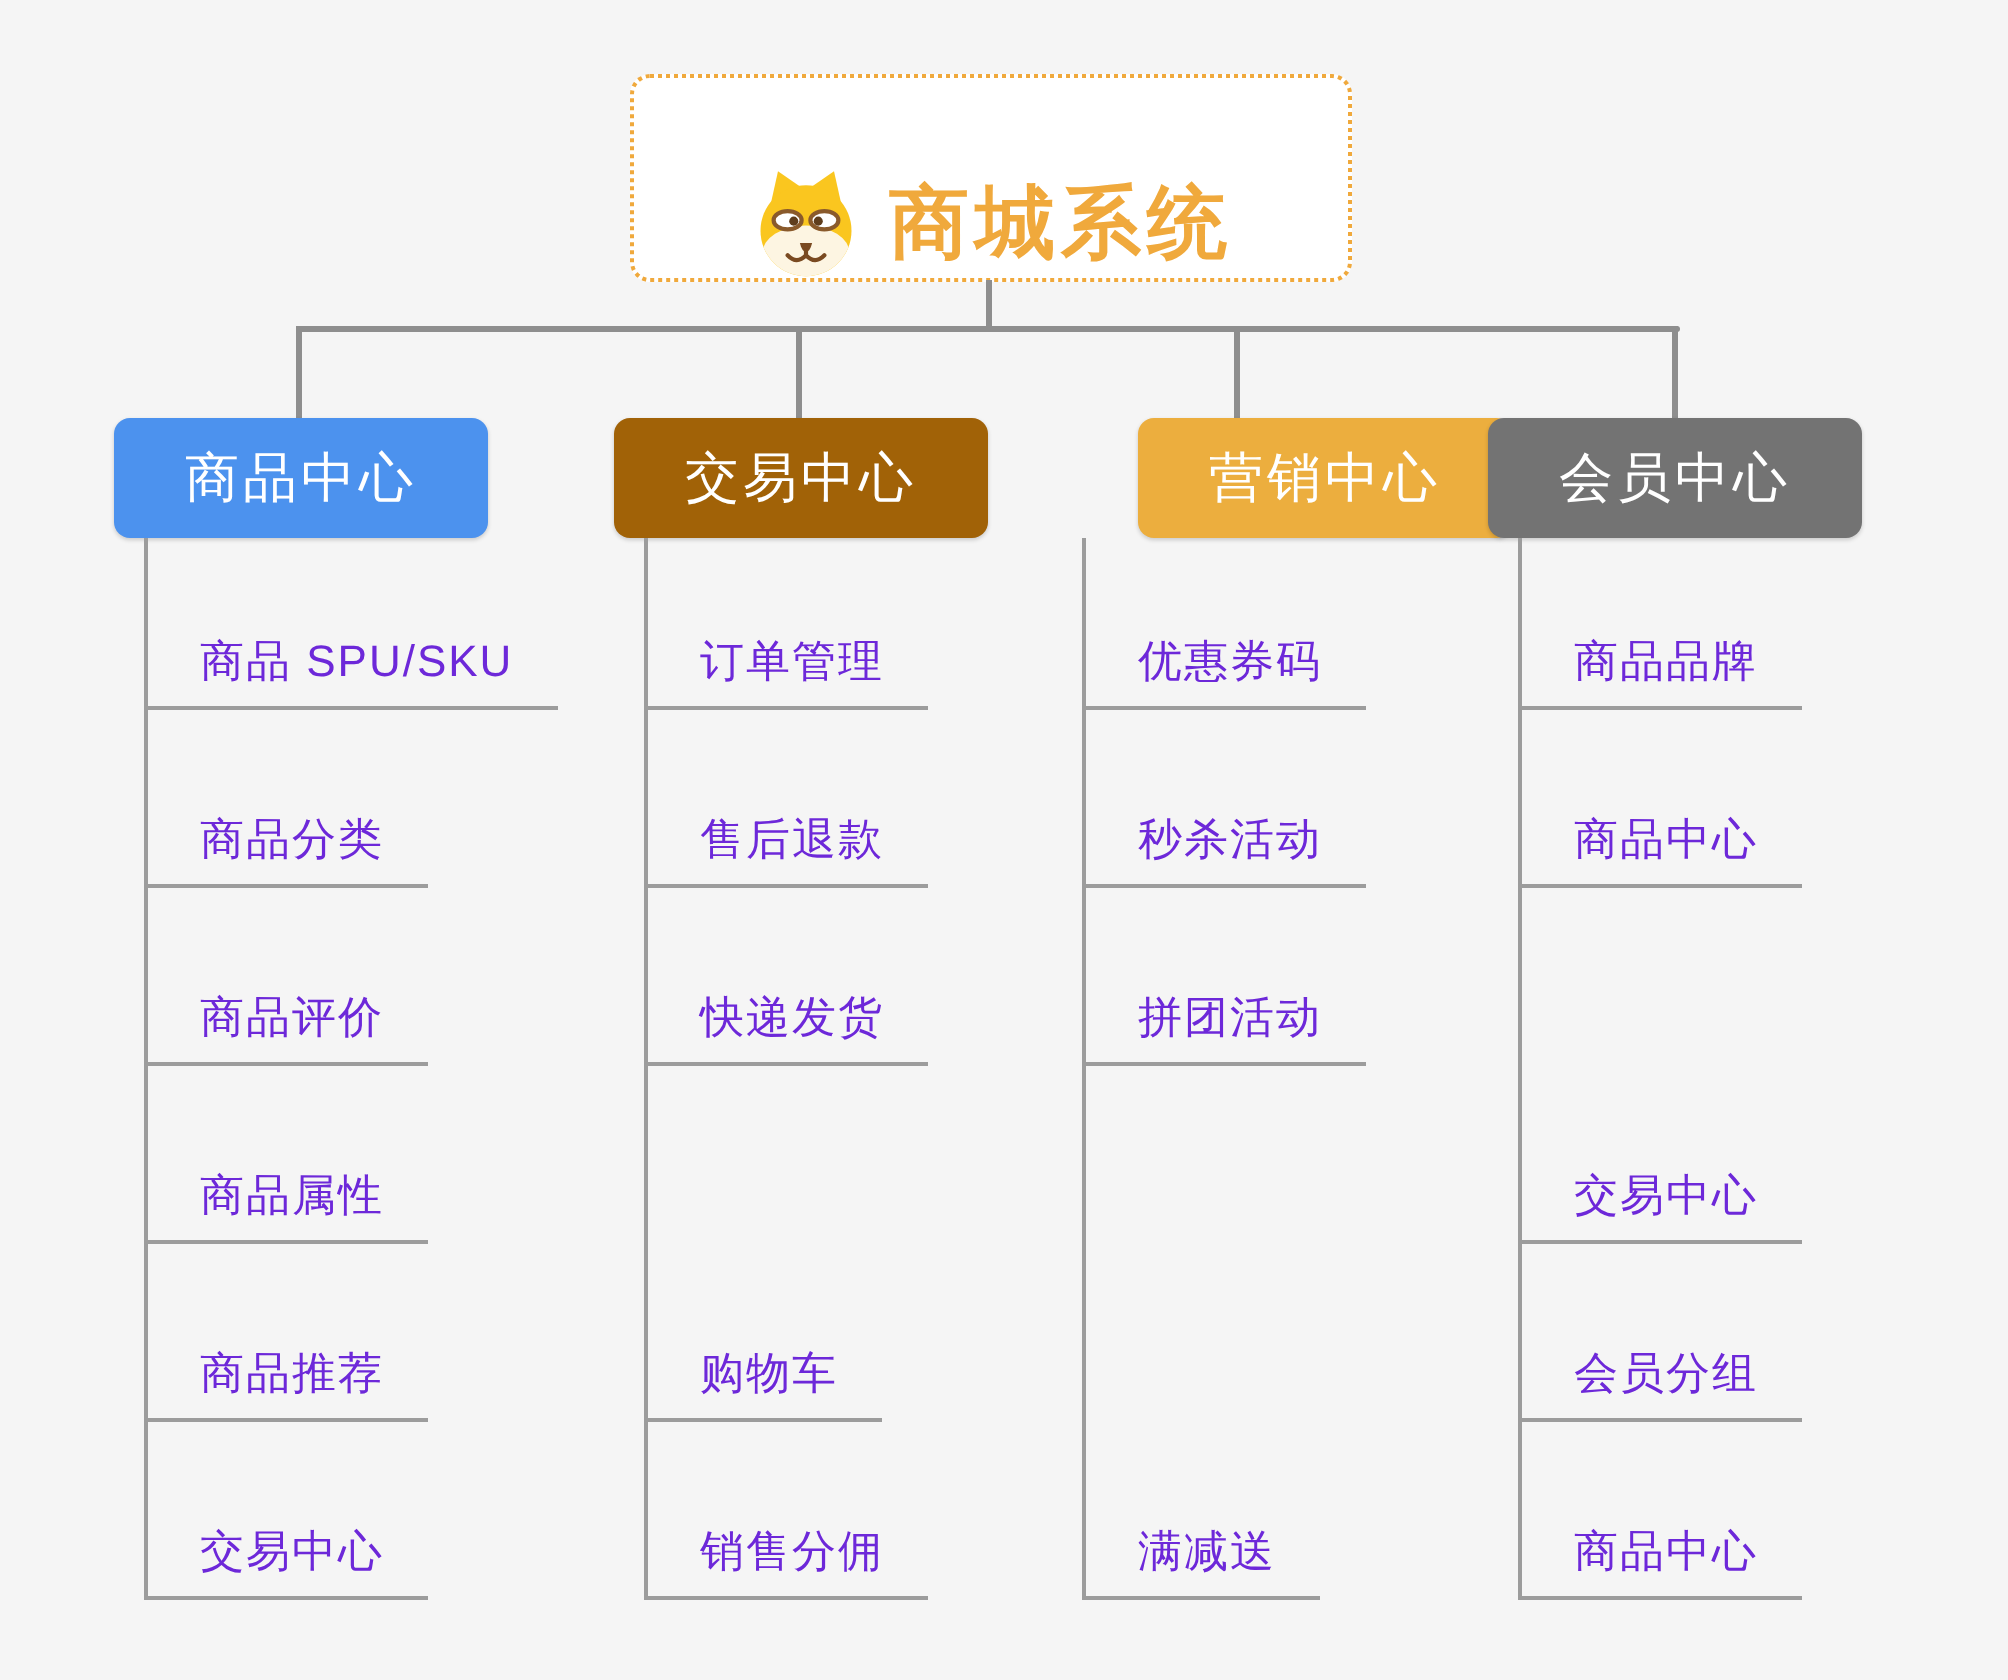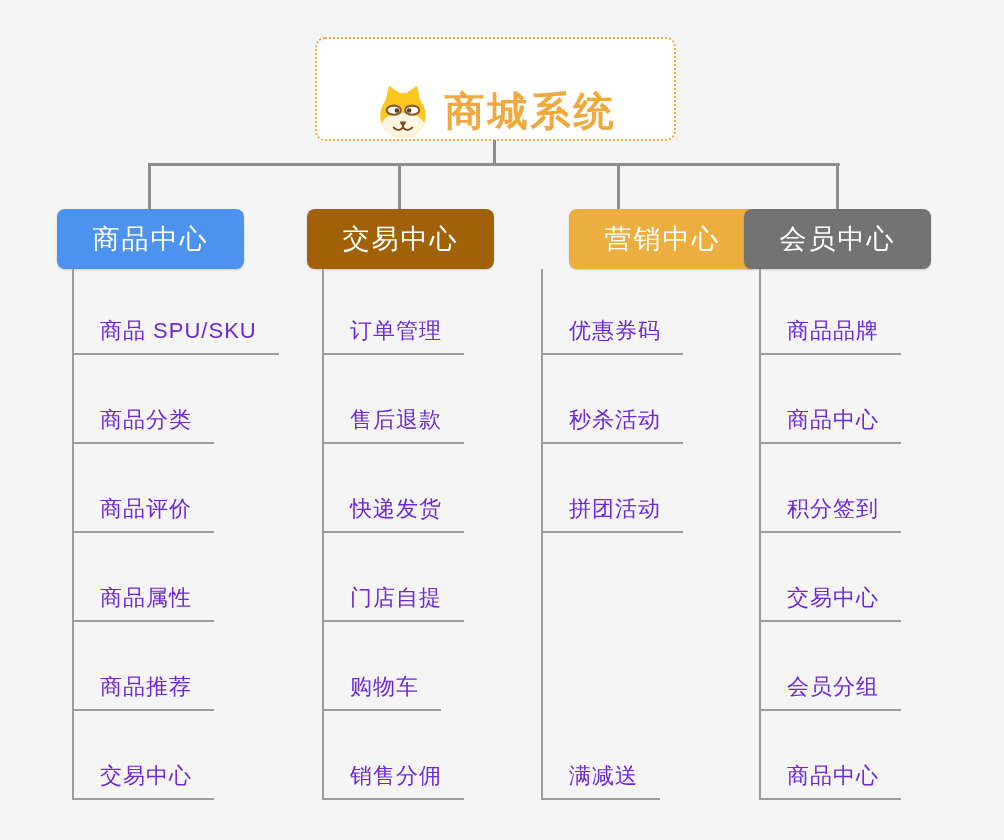--- a/index.html
+++ b/index.html
@@ -84,38 +84,36 @@
     <div class="tree-item i5">商品推荐</div>
     <div class="tree-item i6">交易中心</div>
   </div>
 
   <div class="branch b2">
     <div class="branch-header" style="background-color: #a16207;">交易中心</div>
     <div class="trunk"></div>
     <div class="tree-item i1">订单管理</div>
     <div class="tree-item i2">售后退款</div>
     <div class="tree-item i3">快递发货</div>
-    <div class="tree-item i4">门店自提</div>
     <div class="tree-item i5">购物车</div>
     <div class="tree-item i6">销售分佣</div>
   </div>
 
   <div class="branch b3">
     <div class="branch-header" style="background-color: rgb(236, 174, 62);">营销中心</div>
     <div class="trunk"></div>
     <div class="tree-item i1">优惠券码</div>
     <div class="tree-item i2">秒杀活动</div>
     <div class="tree-item i3">拼团活动</div>
     <div class="tree-item i6">满减送</div>
   </div>
 
   <div class="branch b4">
     <div class="branch-header" style="background-color: #737373;">会员中心</div>
     <div class="trunk"></div>
     <div class="tree-item i1">商品品牌</div>
     <div class="tree-item i2">商品中心</div>
-    <div class="tree-item i3">积分签到</div>
     <div class="tree-item i4">交易中心</div>
     <div class="tree-item i5">会员分组</div>
     <div class="tree-item i6">商品中心</div>
   </div>
 
 </div>
 
 </body></html>

